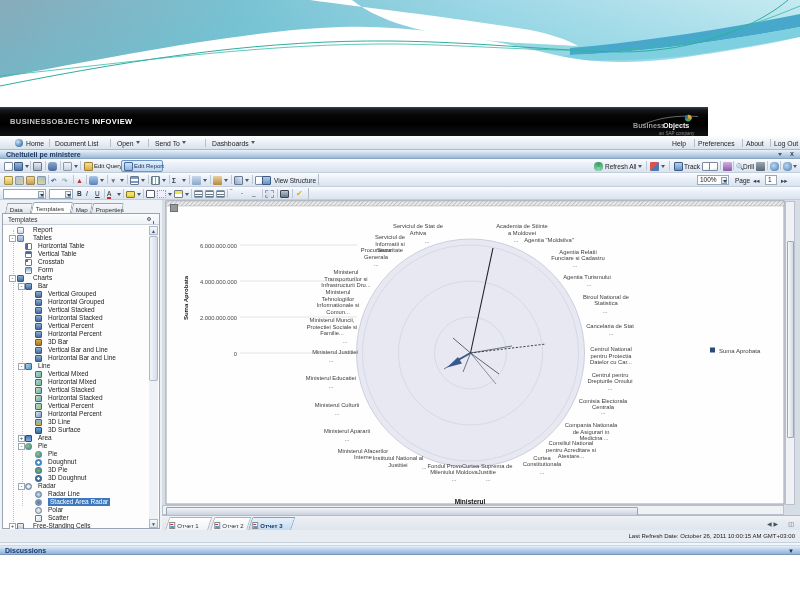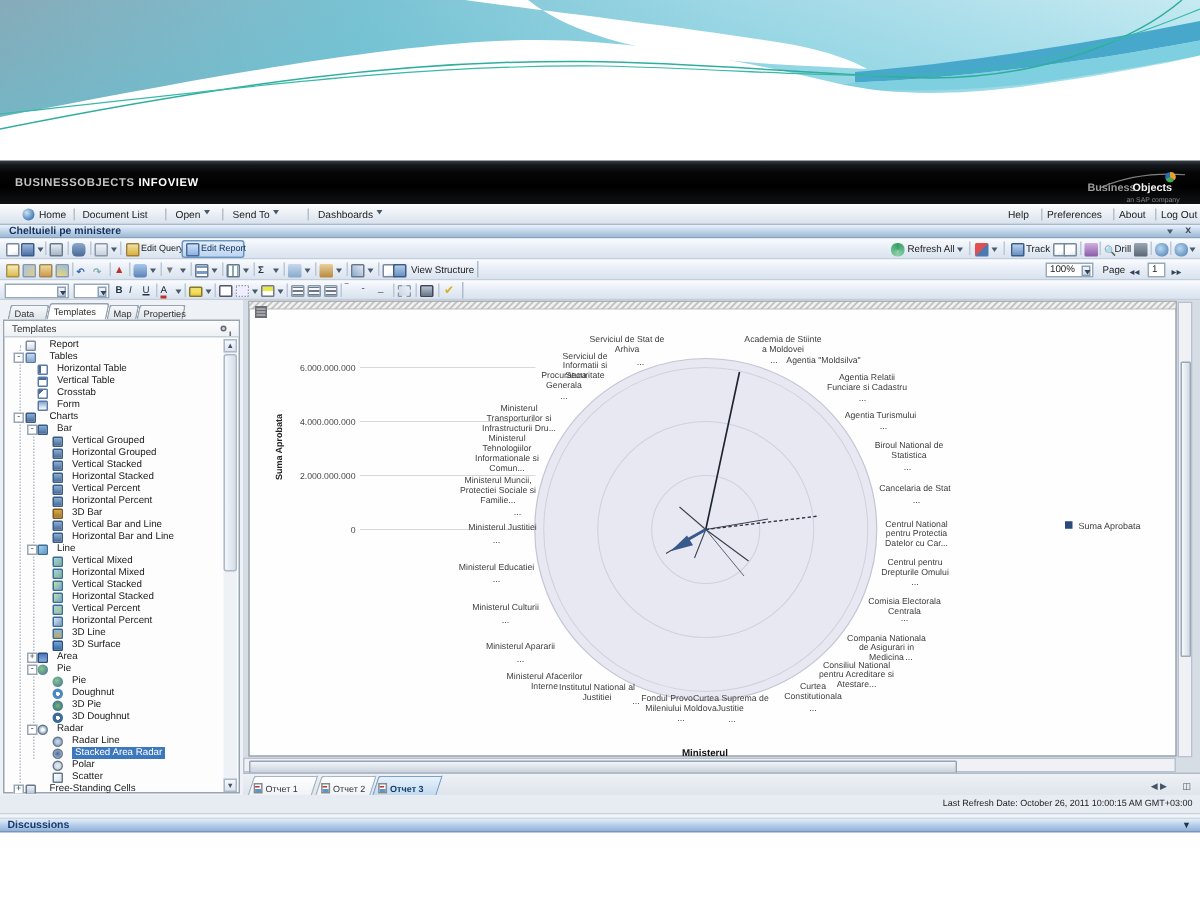--- a/index.html
+++ b/index.html
@@ -1,21 +1,21 @@
 <!DOCTYPE html>
 <html><head>
 <meta charset="utf-8">
 <style>
 html,body{margin:0;padding:0;}
 #app{position:relative;width:800px;height:600px;overflow:hidden;background:#fff;
   font-family:"Liberation Sans",sans-serif;}
 #app *{box-sizing:border-box;}
 .abs{position:absolute;}
 
-#blackbar{left:0;top:107px;width:800px;height:29px;
+#blackbar{left:0;top:107px;width:708px;height:29px;
   background:linear-gradient(#3a4148 0,#15181c 3px,#060607 8px,#000 60%,#101214 100%);}
 #bo-title{position:absolute;left:10px;top:10px;font-size:7.5px;font-weight:bold;
   letter-spacing:0.4px;color:#c4c4c4;}
 #bo-title b{color:#fff;}
 
 #menurow{left:0;top:136px;width:800px;height:14px;
   background:linear-gradient(#fdfefe,#e9eef5 55%,#d9e2ec);
   border-bottom:1px solid #aab8c8;font-size:6.8px;color:#222;}
 .mitem{position:absolute;top:3.5px;white-space:nowrap;}
 .msep{position:absolute;top:3px;width:1px;height:8px;background:#b6bfca;}

